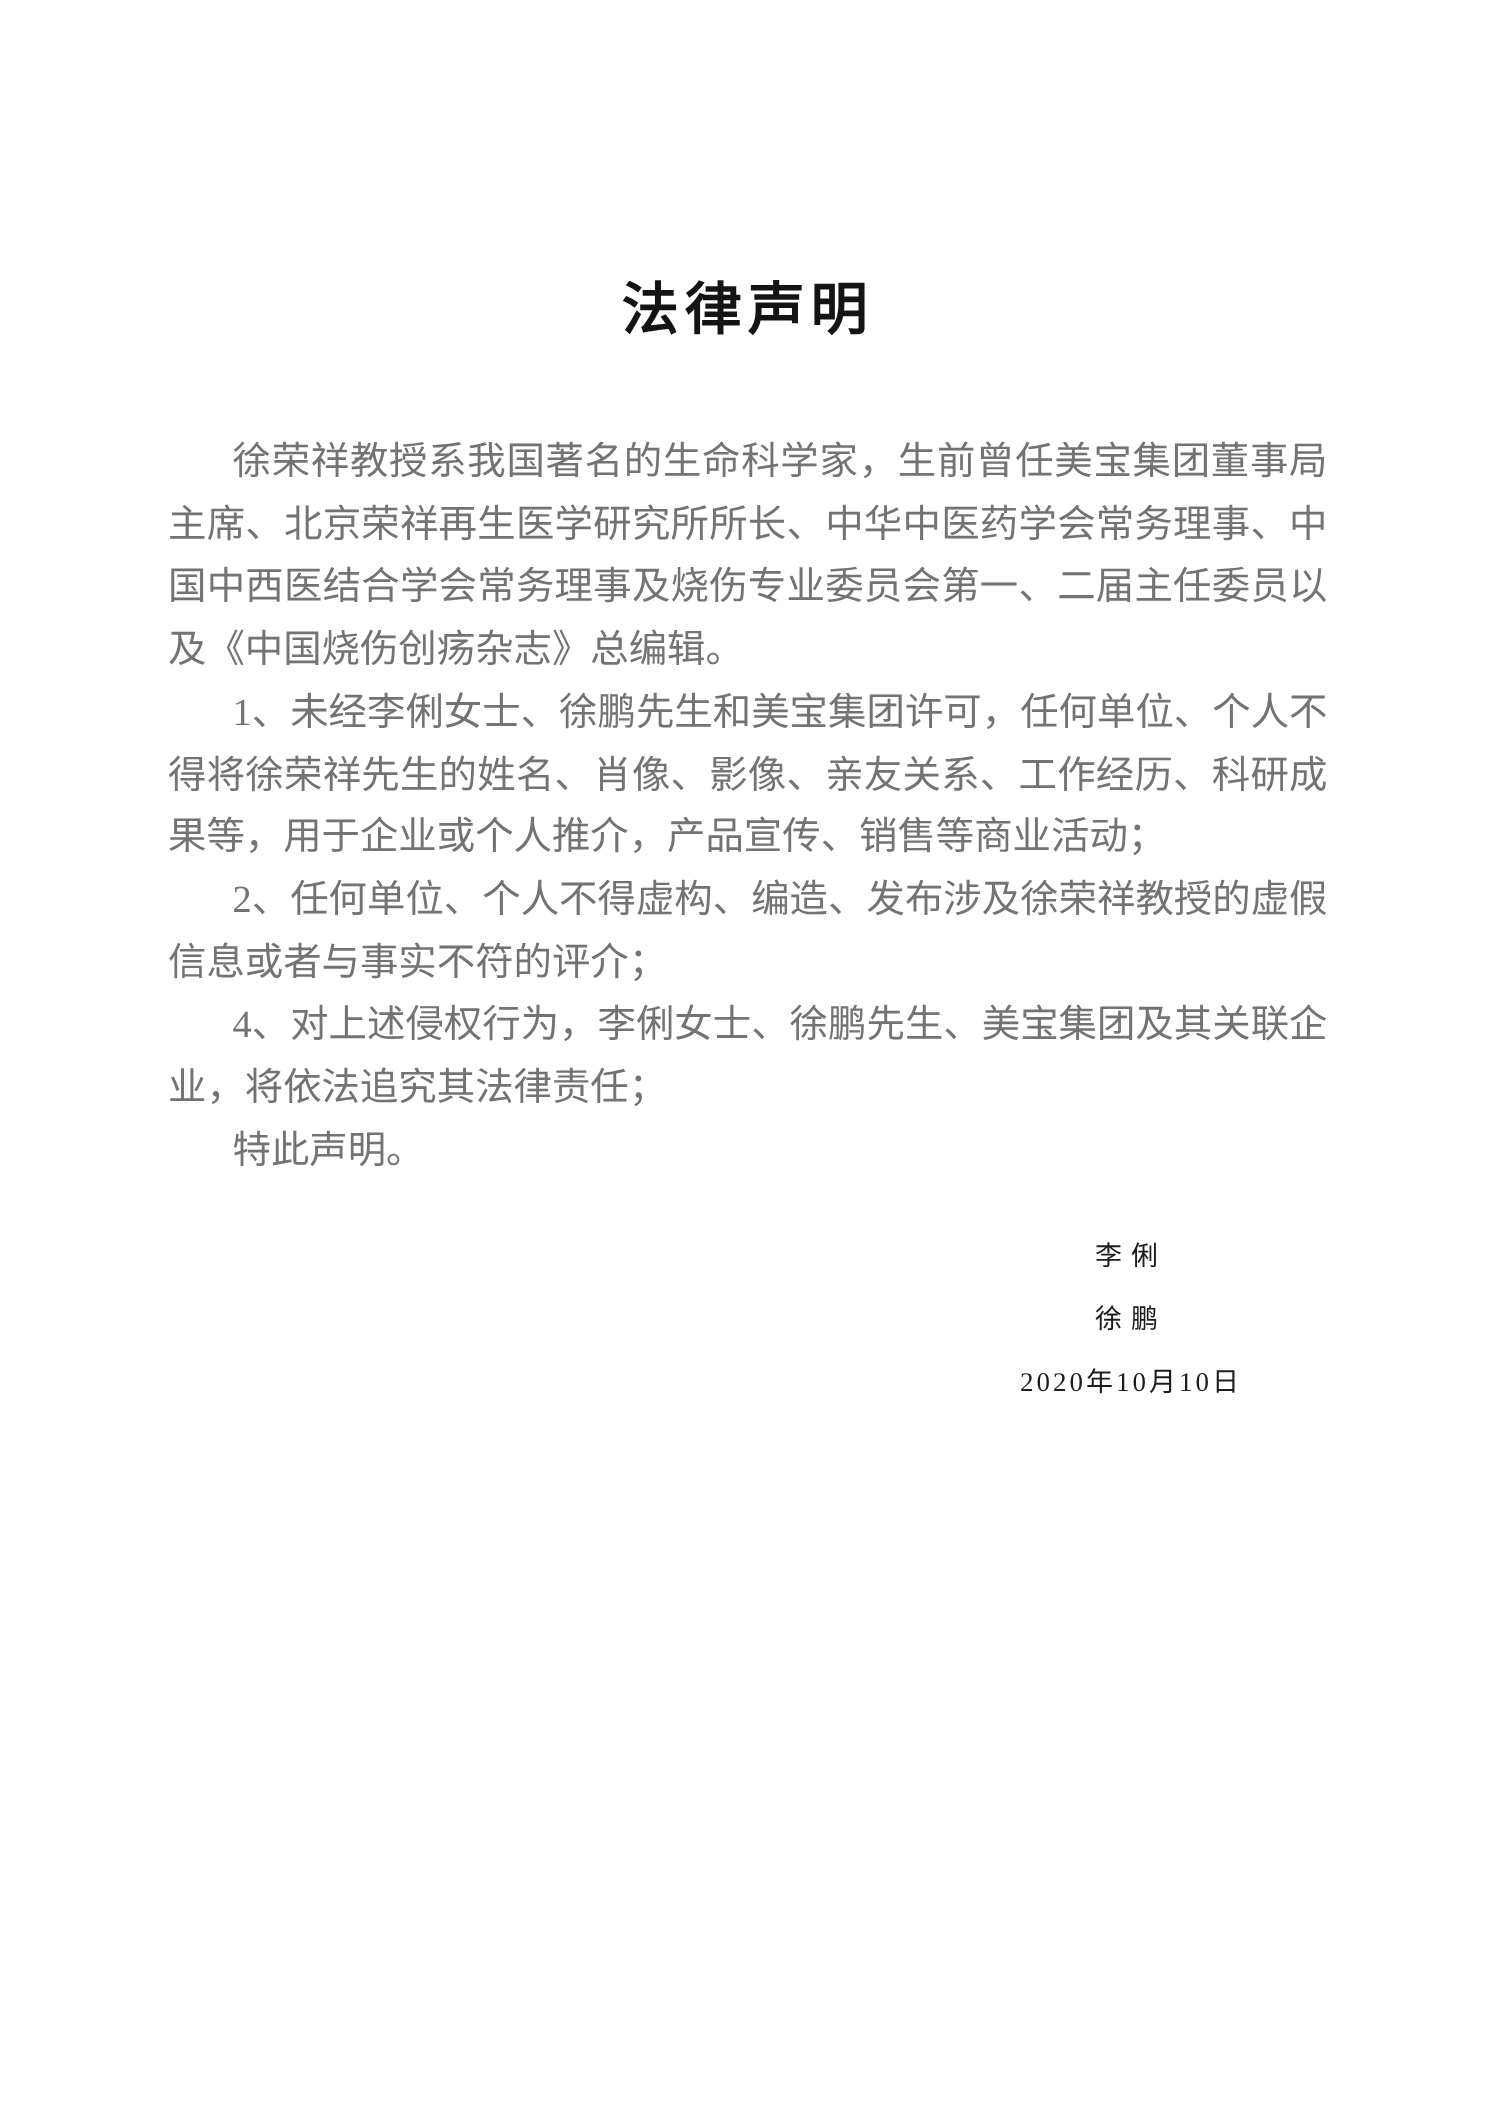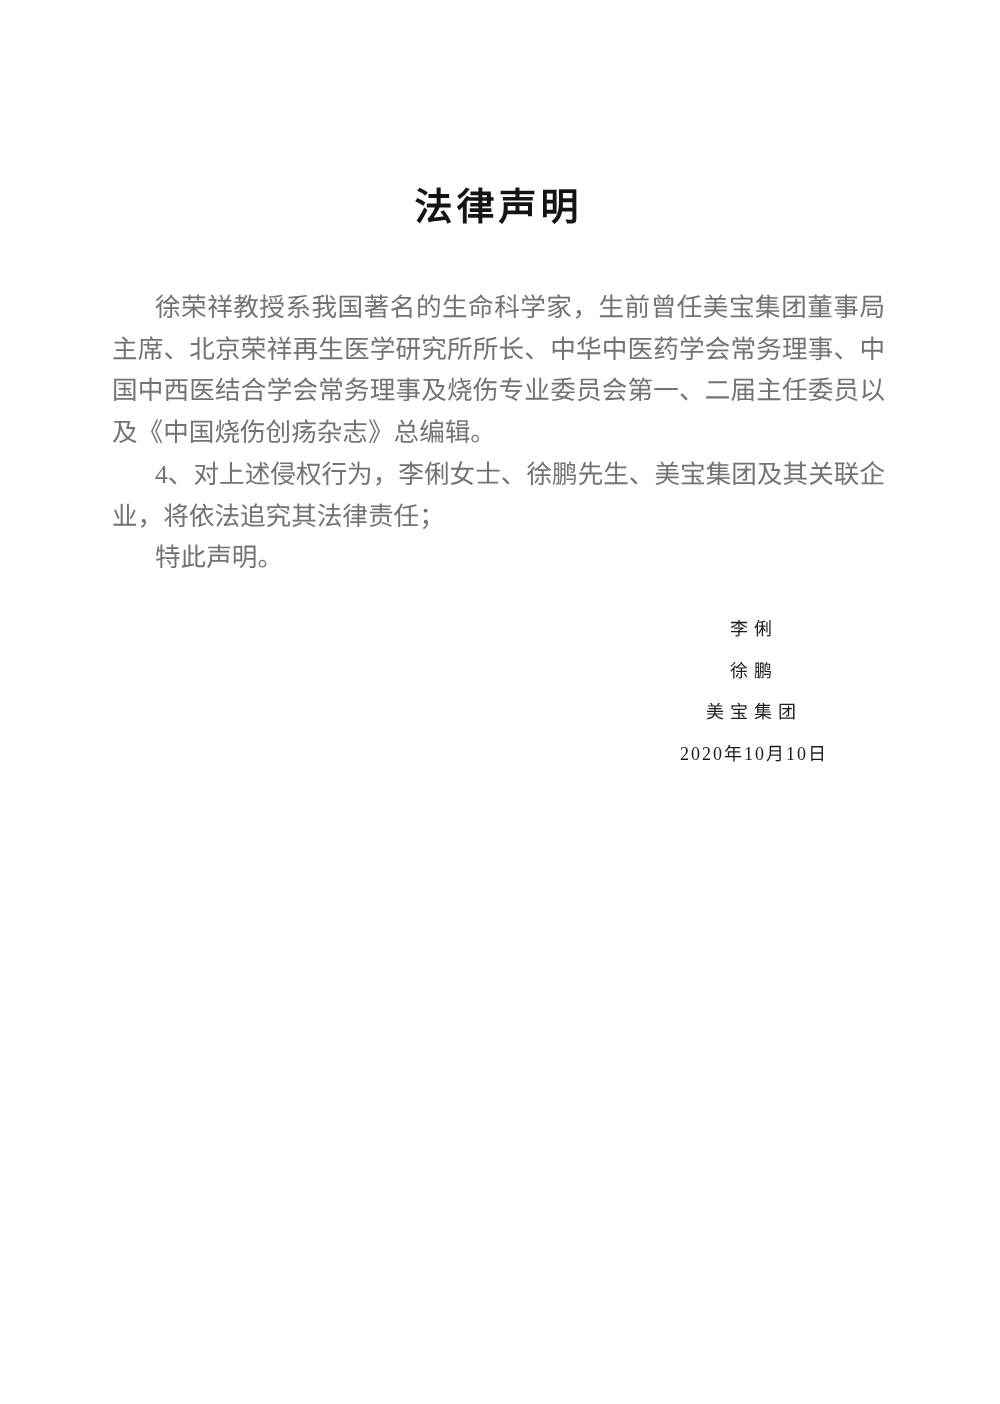--- a/index.html
+++ b/index.html
@@ -61,24 +61,25 @@
 </style>
 </head>
 <body>
 
 <div class="page">
 
   <h1 class="title">法律声明</h1>
 
   <div class="doc-body">
     <p class="para">徐荣祥教授系我国著名的生命科学家，生前曾任美宝集团董事局主席、北京荣祥再生医学研究所所长、中华中医药学会常务理事、中国中西医结合学会常务理事及烧伤专业委员会第一、二届主任委员以及《中国烧伤创疡杂志》总编辑。</p>
+    <p class="para">1、未经李俐女士、徐鹏先生和美宝集团许可，任何单位、个人不得将徐荣祥先生的姓名、肖像、影像、亲友关系、工作经历、科研成果等，用于企业或个人推介，产品宣传、销售等商业活动；</p>
+    <p class="para">2、任何单位、个人不得虚构、编造、发布涉及徐荣祥教授的虚假信息或者与事实不符的评介；</p>
     <p class="para">4、对上述侵权行为，李俐女士、徐鹏先生、美宝集团及其关联企业，将依法追究其法律责任；</p>
     <p class="para">特此声明。</p>
   </div>
 
   <div class="signature">
     <div class="sig-name">李俐</div>
     <div class="sig-name">徐鹏</div>
-    <div class="sig-name">美宝集团</div>
     <div class="sig-date">2020年10月10日</div>
   </div>
 
 </div>
 
 </body></html>

